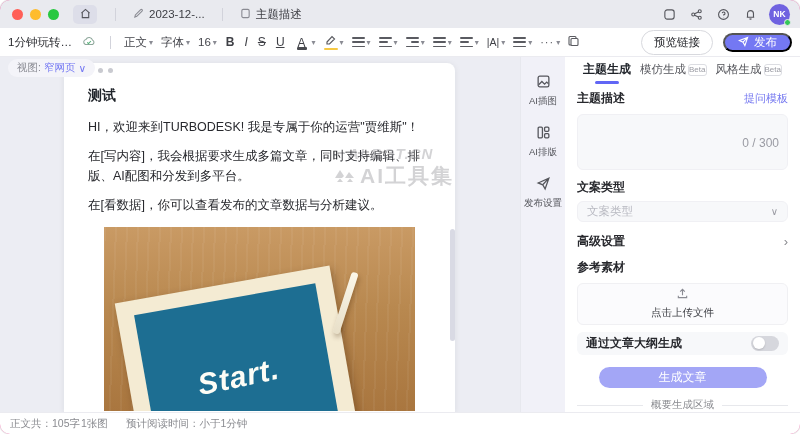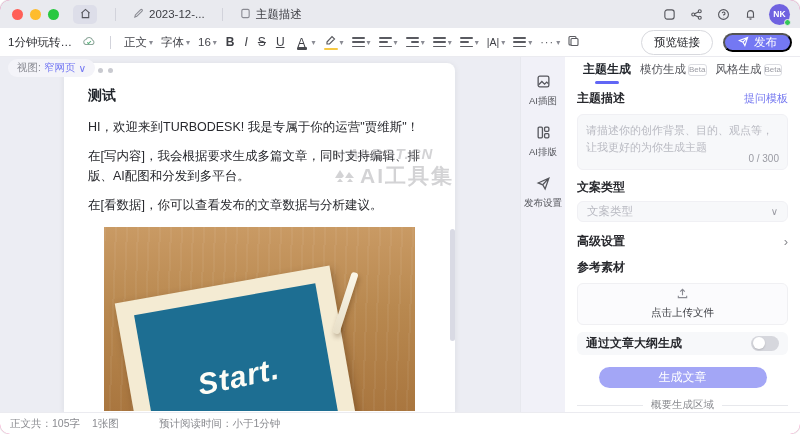--- a/index.html
+++ b/index.html
@@ -78,40 +78,40 @@
   .ptab { font-size:11.5px; color:#55565c; display:flex; align-items:center; gap:2px; white-space:nowrap; }
   .ptab.active { position:relative; font-size:12px; font-weight:bold; color:#1f2329; }
   .ptab.active::after { content:""; position:absolute; left:50%; bottom:-6px; transform:translateX(-50%); width:24px; height:3px; border-radius:2px; background:#6166f5; }
   .beta { font-size:8px; color:#9a9ba3; border:1px solid #dcdde2; border-radius:3px; padding:0 0; line-height:10px; }
   .row-between { display:flex; align-items:center; justify-content:space-between; }
   .topic-row { margin-top:8px; }
   .plabel { font-size:12px; color:#27282d;font-weight:bold; }
   .plink { font-size:11px; color:#7477f0; }
   .pta { position:relative; margin-top:7px; height:66px; background:#f7f8fa; border:1px solid #f0f0f4; border-radius:6px; padding:7px 8px; }
   .pta .ph { font-size:11px; line-height:1.55; color:#b9bac2; }
-  .pta .counter { position:absolute; right:8px; bottom:5px; font-size:10px; color:#9a9ba3;margin-top:26px; }
+  .pta .counter { position:absolute; right:8px; bottom:19px; font-size:12px; color:#9a9ba3;margin-top:26px; }
   .type-label { margin-top:9px; }
   .pselect { margin-top:5px; height:26px; background:#f7f8fa; border:1px solid #f0f0f4; border-radius:6px; display:flex; align-items:center; justify-content:space-between; padding:0 9px; }
   .pselect .ph { font-size:11.5px; color:#b9bac2; }
   .chev { color:#9a9ba3; font-size:10px; }
   .adv-row { margin-top:11px; }
   .adv-chev { color:#8a8b90; font-size:13px; }
   .ref-label { margin-top:9px; }
   .cells { margin-top:7px; height:52px; background:#fbfbfd; border:1px solid #f0f0f3; border-radius:6px; display:flex; }
   .cell { flex:1; display:flex; flex-direction:column; align-items:center; justify-content:center; gap:4px; font-size:10.5px; color:#3f4046; }
   .cell + .cell { border-left:1px solid #f0f0f3; }
   .toggle-row { margin-top:7px; height:29px; background:#f7f8fa; border-radius:6px; padding:0 9px; }
   .toggle { width:28px; height:15px; border-radius:8px; background:#d6d7dd; position:relative; }
   .toggle .knob { position:absolute; left:2px; top:1.5px; width:12px; height:12px; border-radius:50%; background:#fff; box-shadow:0 1px 2px rgba(0,0,0,.15); }
   .gen-btn { margin:12px auto 0; width:168px; height:27px; border-radius:14px; background:#a3a6f6; color:#fff; font-size:12px; display:flex; align-items:center; justify-content:center; }
   .summary-div { margin-top:10px; display:flex; align-items:center; gap:8px; font-size:10.5px; color:#8a8b90; }
   .summary-div::before, .summary-div::after { content:""; flex:1; height:1px; background:#e7e8ec; }
 
   
-  .statusbar { height:22px; flex:0 0 22px; background:#fff; border-top:1px solid #ebebf0; display:flex; align-items:center; gap:12px; padding:0 10px; font-size:10.5px; color:#8a8b90; }
+  .statusbar { height:22px; flex:0 0 22px; background:#fff; border-top:1px solid #ebebf0; display:flex; align-items:center; gap:1px; padding:0 10px; font-size:10.5px; color:#8a8b90; }
   .sb-gap { width:16px; }
   svg { flex:none; }
 </style>
 </head>
 <body>
 
 <div class="window">
 
   <div class="titlebar">
     <div class="traffic">
@@ -358,21 +358,20 @@
               <span class="beta">Beta</span>
             </span>
         </div>
 
         <div class="row-between topic-row">
           <span class="plabel">主题描述</span>
           <span class="plink">提问模板</span>
         </div>
 
         <div class="pta">
-          <div class="ph">请描述你的创作背景、目的、观点等，让我更好的为你生成主题</div>
           <div class="counter">0 / 300</div>
         </div>
 
         <div class="plabel type-label">文案类型</div>
         <div class="pselect">
           <span class="ph">文案类型</span>
           <span class="chev">∨</span>
         </div>
 
         <div class="row-between adv-row">

